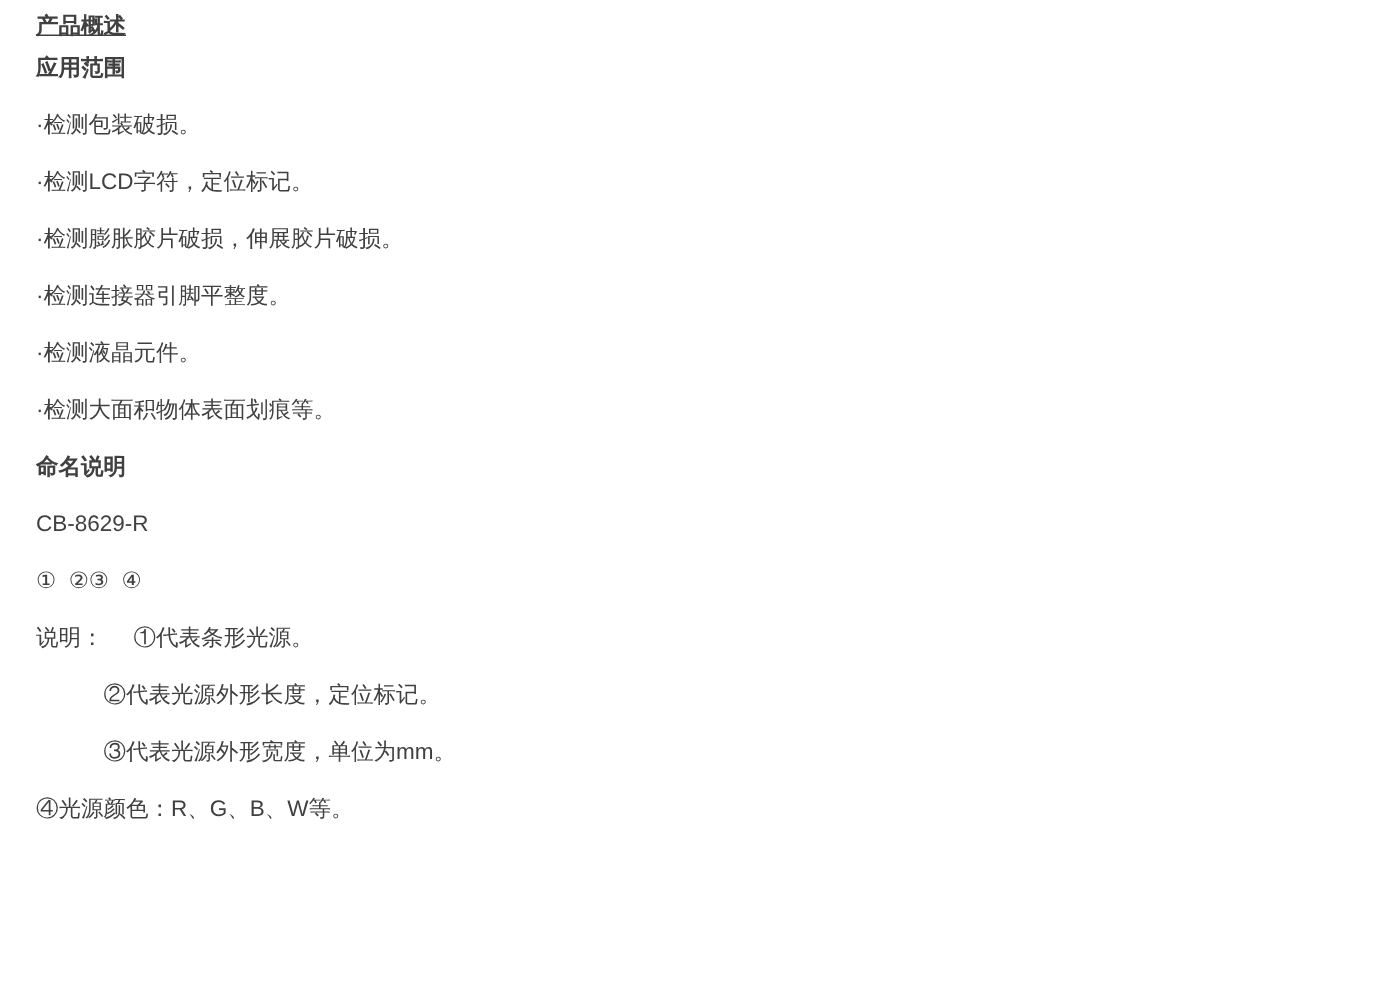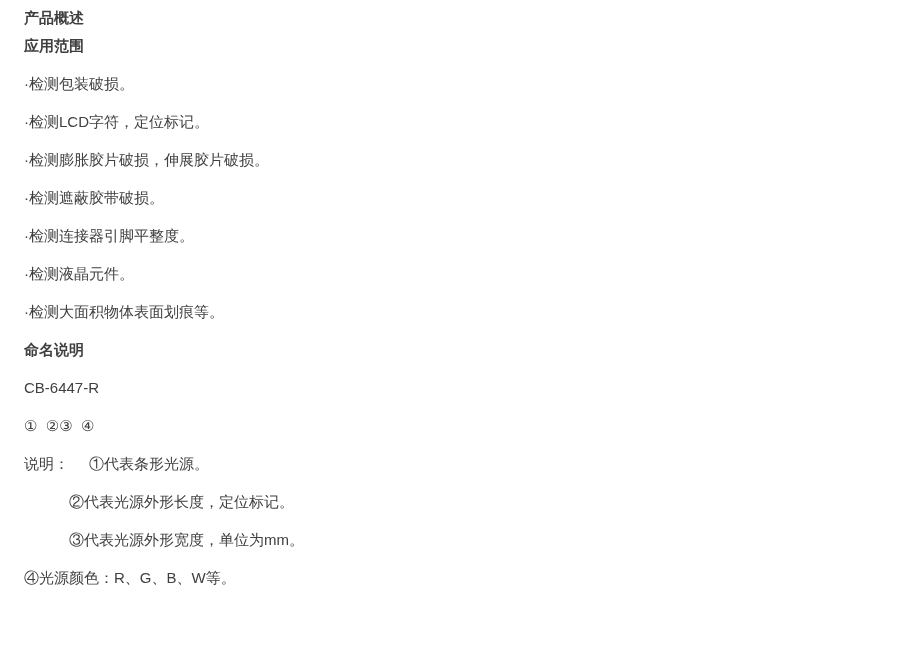--- a/index.html
+++ b/index.html
@@ -21,20 +21,21 @@
   .b {
     margin: 0 0 8px 0;
     line-height: 30px;
     font-size: 15px;
   }
   .h {
     font-weight: bold;
   }
   .h-first {
     margin-bottom: -2px;
+    text-decoration: underline;
   }
   .pre {
     white-space: pre-wrap;
   }
   .indent {
     padding-left: 45px;
   }
   .note-text {
     margin-left: 20px;
   }
@@ -45,28 +46,27 @@
 <div class="doc" style="color: rgb(64, 64, 64);">
 
   <h3 class="b h h-first">产品概述</h3>
 
 
   <h3 class="b h">应用范围</h3>
 
   <p class="b">·检测包装破损。</p>
   <p class="b">·检测LCD字符，定位标记。</p>
   <p class="b">·检测膨胀胶片破损，伸展胶片破损。</p>
-  <p class="b">·检测遮蔽胶带破损。</p>
   <p class="b">·检测连接器引脚平整度。</p>
   <p class="b">·检测液晶元件。</p>
   <p class="b">·检测大面积物体表面划痕等。</p>
 
   <h3 class="b h">命名说明</h3>
 
-  <p class="b">CB-6447-R</p>
+  <p class="b">CB-8629-R</p>
 
   <p class="b pre">①  ②③  ④</p>
 
   <p class="b"><span>说明：</span><span class="note-text">①代表条形光源。</span></p>
 
   <p class="b indent">②代表光源外形长度，定位标记。</p>
 
   <p class="b indent">③代表光源外形宽度，单位为mm。</p>
 
   <p class="b">④光源颜色：R、G、B、W等。</p>

